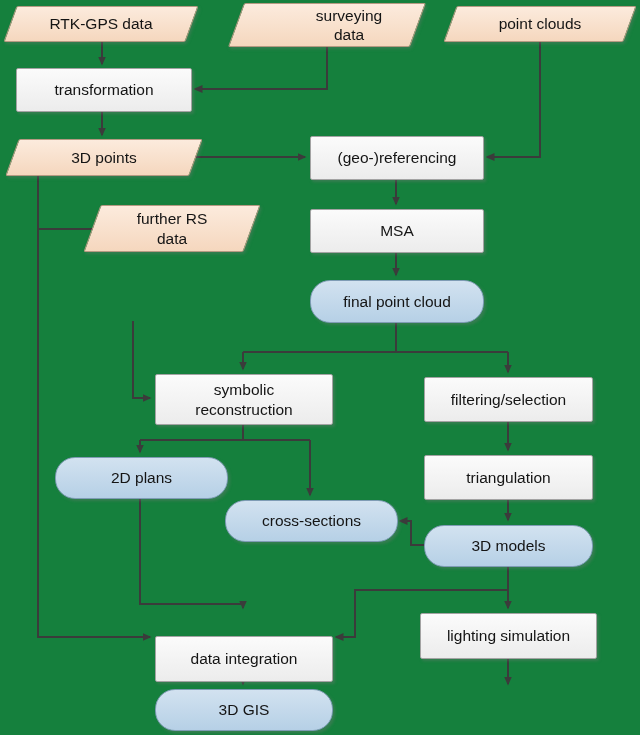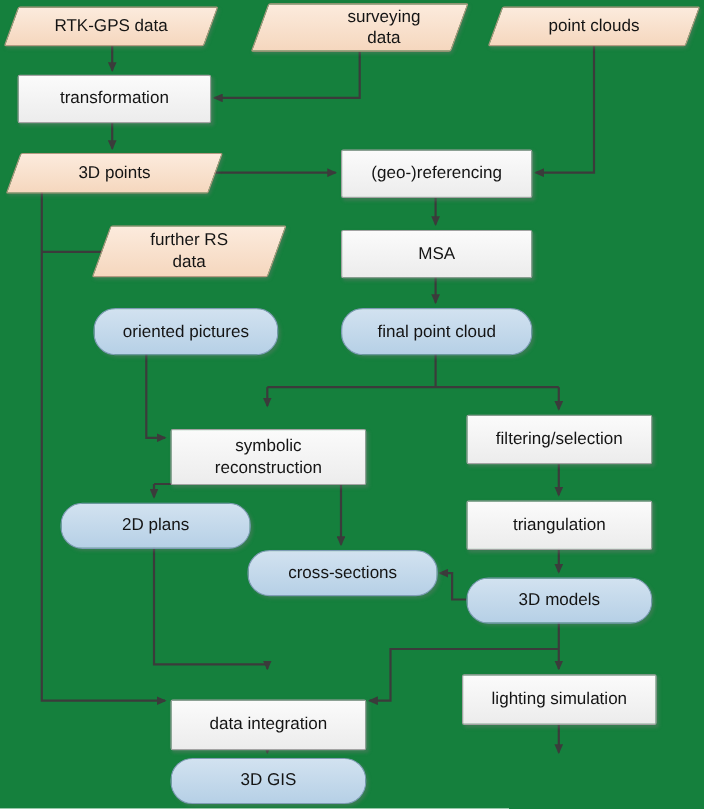--- a/index.html
+++ b/index.html
@@ -98,39 +98,36 @@
 
   <div class="node rect" style="left:310px;top:136px;width:172px;height:42px;">
     <span class="lbl">(geo-)referencing</span>
   </div>
   <div class="node rect" style="left:16px;top:68px;width:174px;height:42px;">
     <span class="lbl">transformation</span>
   </div>
   <div class="node rect" style="left:310px;top:209px;width:172px;height:42px;">
     <span class="lbl">MSA</span>
   </div>
-  <div class="node rect" style="left:155px;top:374px;width:176px;height:49px;margin-top:16px;">
+  <div class="node rect" style="left:155px;top:374px;width:176px;height:49px;">
     <span class="lbl lbl-narrow115">symbolic reconstruction</span>
   </div>
   <div class="node rect" style="left:424px;top:377px;width:167px;height:43px;">
     <span class="lbl">filtering/selection</span>
   </div>
   <div class="node rect" style="left:424px;top:455px;width:167px;height:43px;">
     <span class="lbl">triangulation</span>
   </div>
   <div class="node rect" style="left:155px;top:613px;width:176px;height:44px;margin-top:23px;">
     <span class="lbl">data integration</span>
   </div>
   <div class="node rect" style="left:420px;top:613px;width:175px;height:44px;">
     <span class="lbl">lighting simulation</span>
   </div>
 
-  <div class="node pill" style="left:85px;top:280px;width:166px;height:41px;">
-    <span class="lbl">oriented pictures</span>
-  </div>
   <div class="node pill" style="left:310px;top:280px;width:172px;height:41px;">
     <span class="lbl">final point cloud</span>
   </div>
   <div class="node pill" style="left:55px;top:457px;width:171px;height:40px;">
     <span class="lbl">2D plans</span>
   </div>
   <div class="node pill" style="left:225px;top:500px;width:171px;height:40px;">
     <span class="lbl">cross-sections</span>
   </div>
   <div class="node pill" style="left:424px;top:525px;width:167px;height:40px;">

